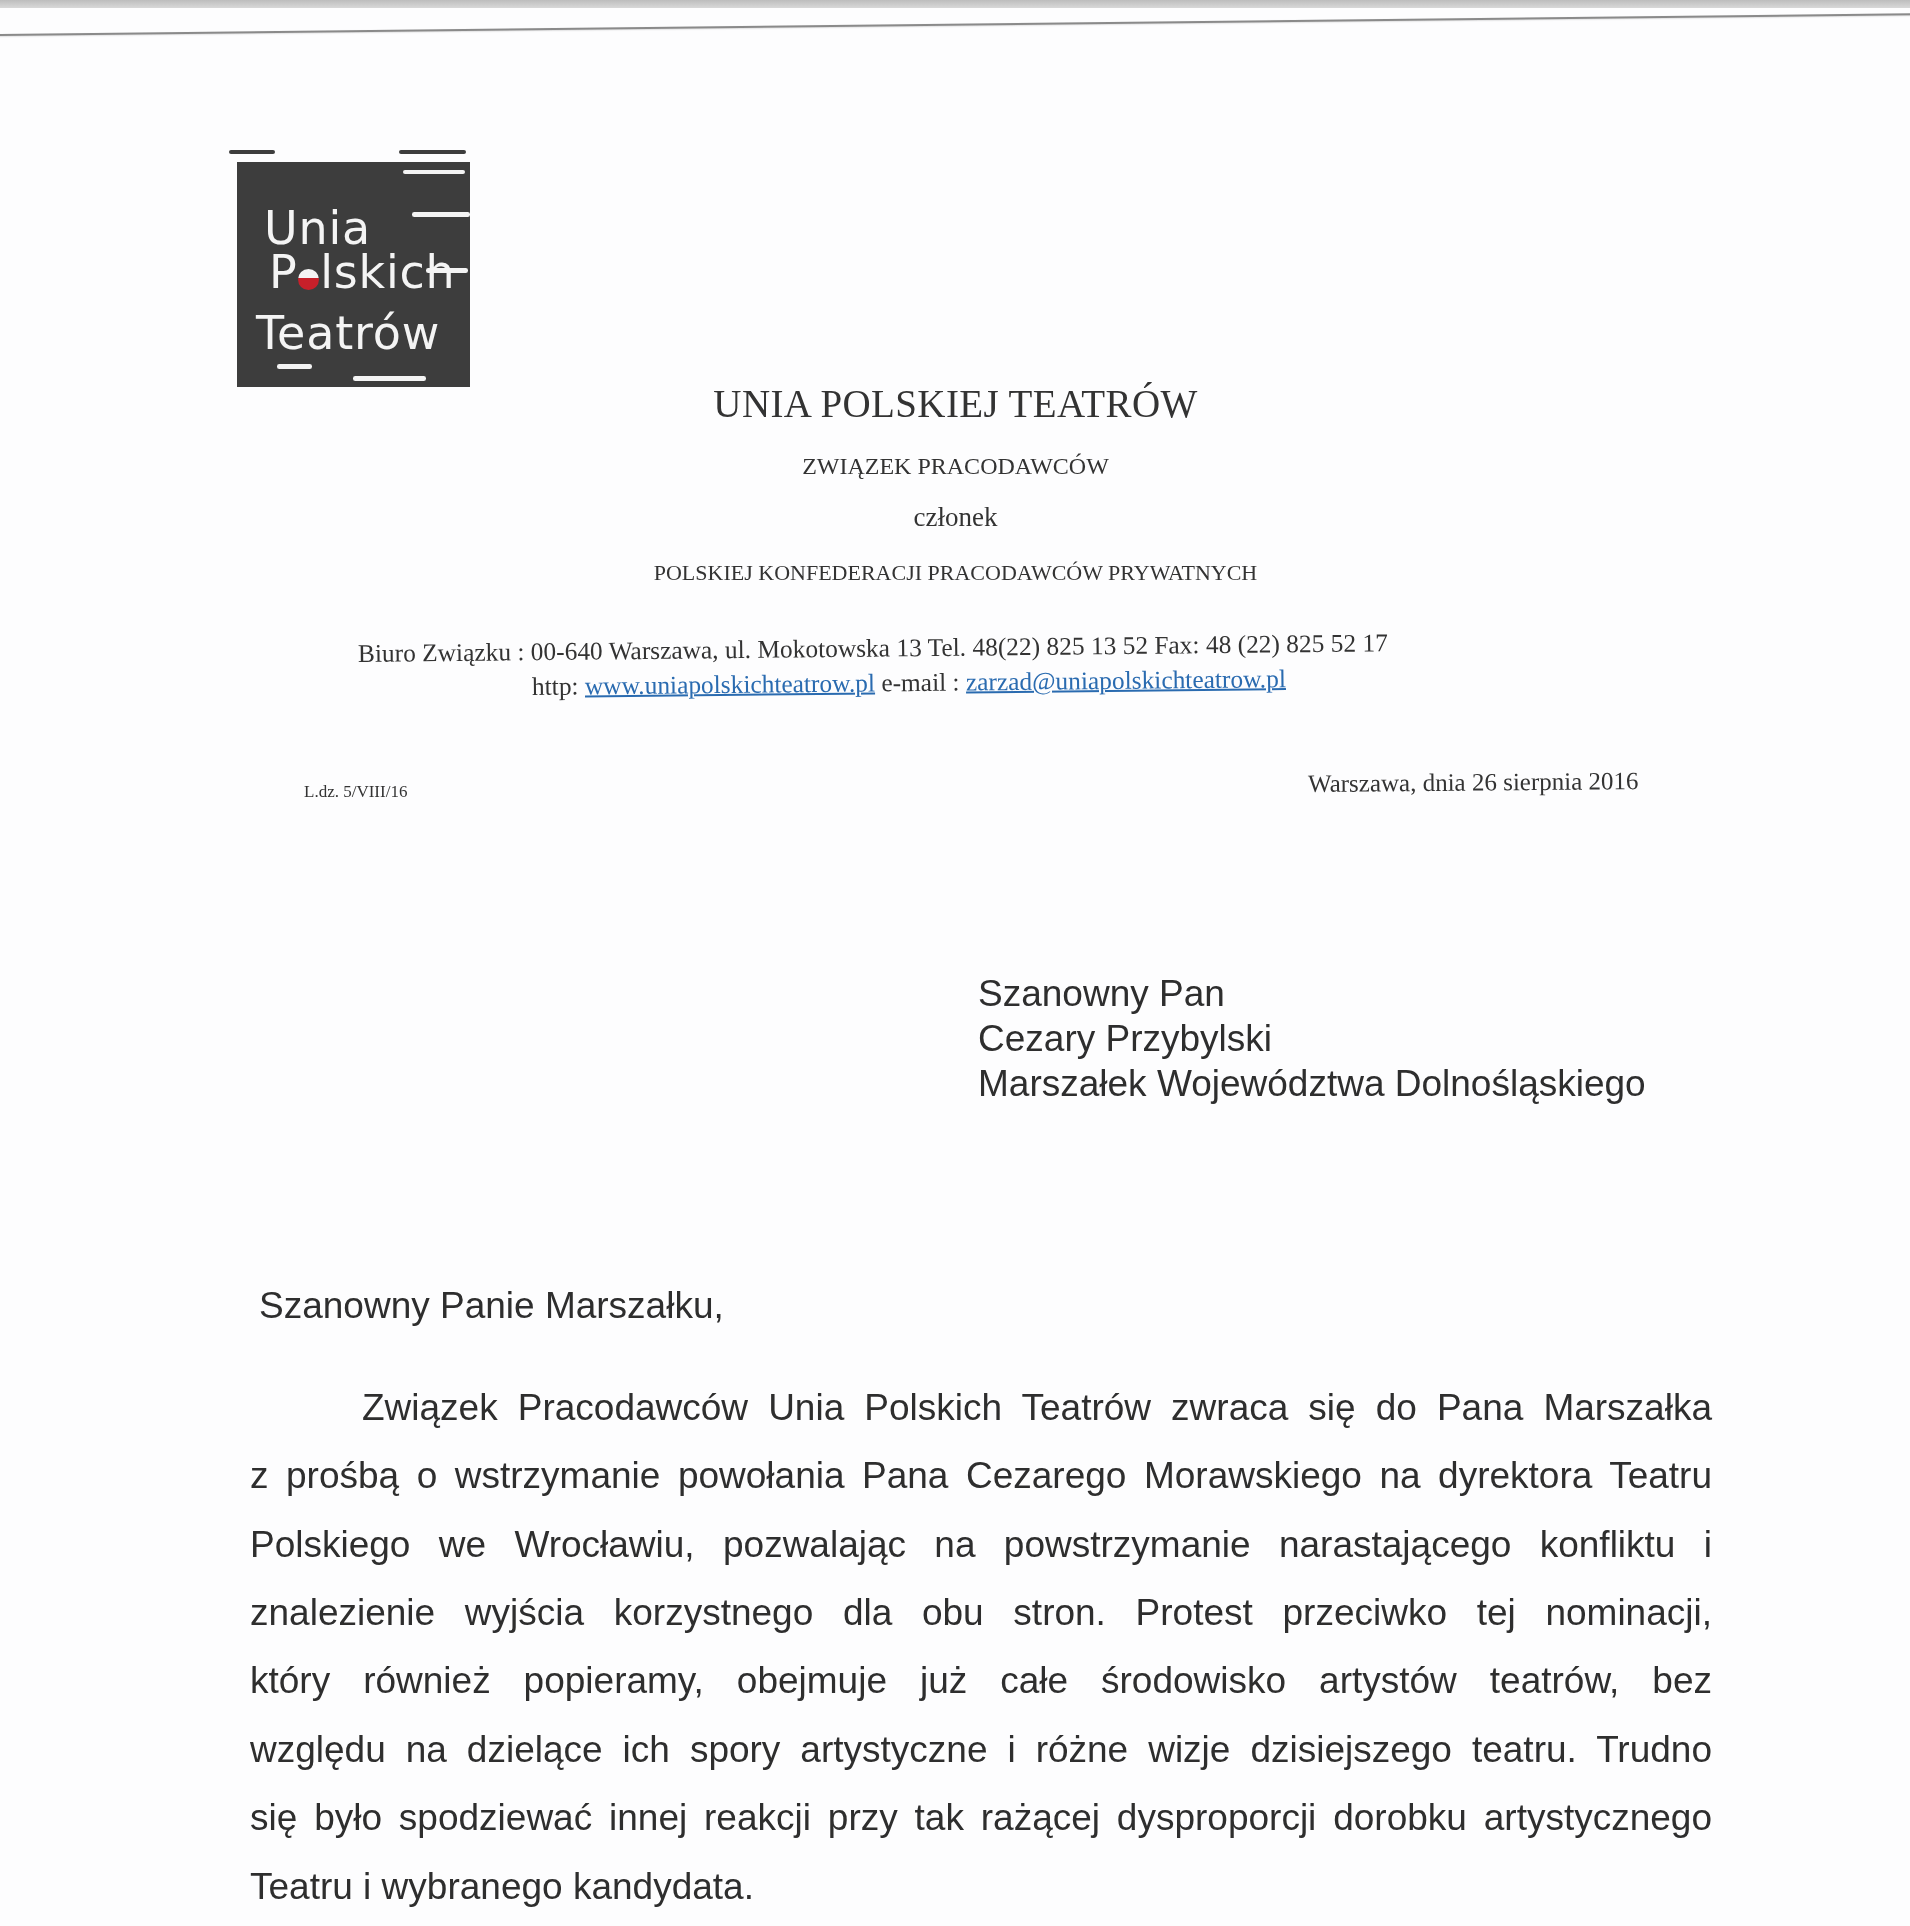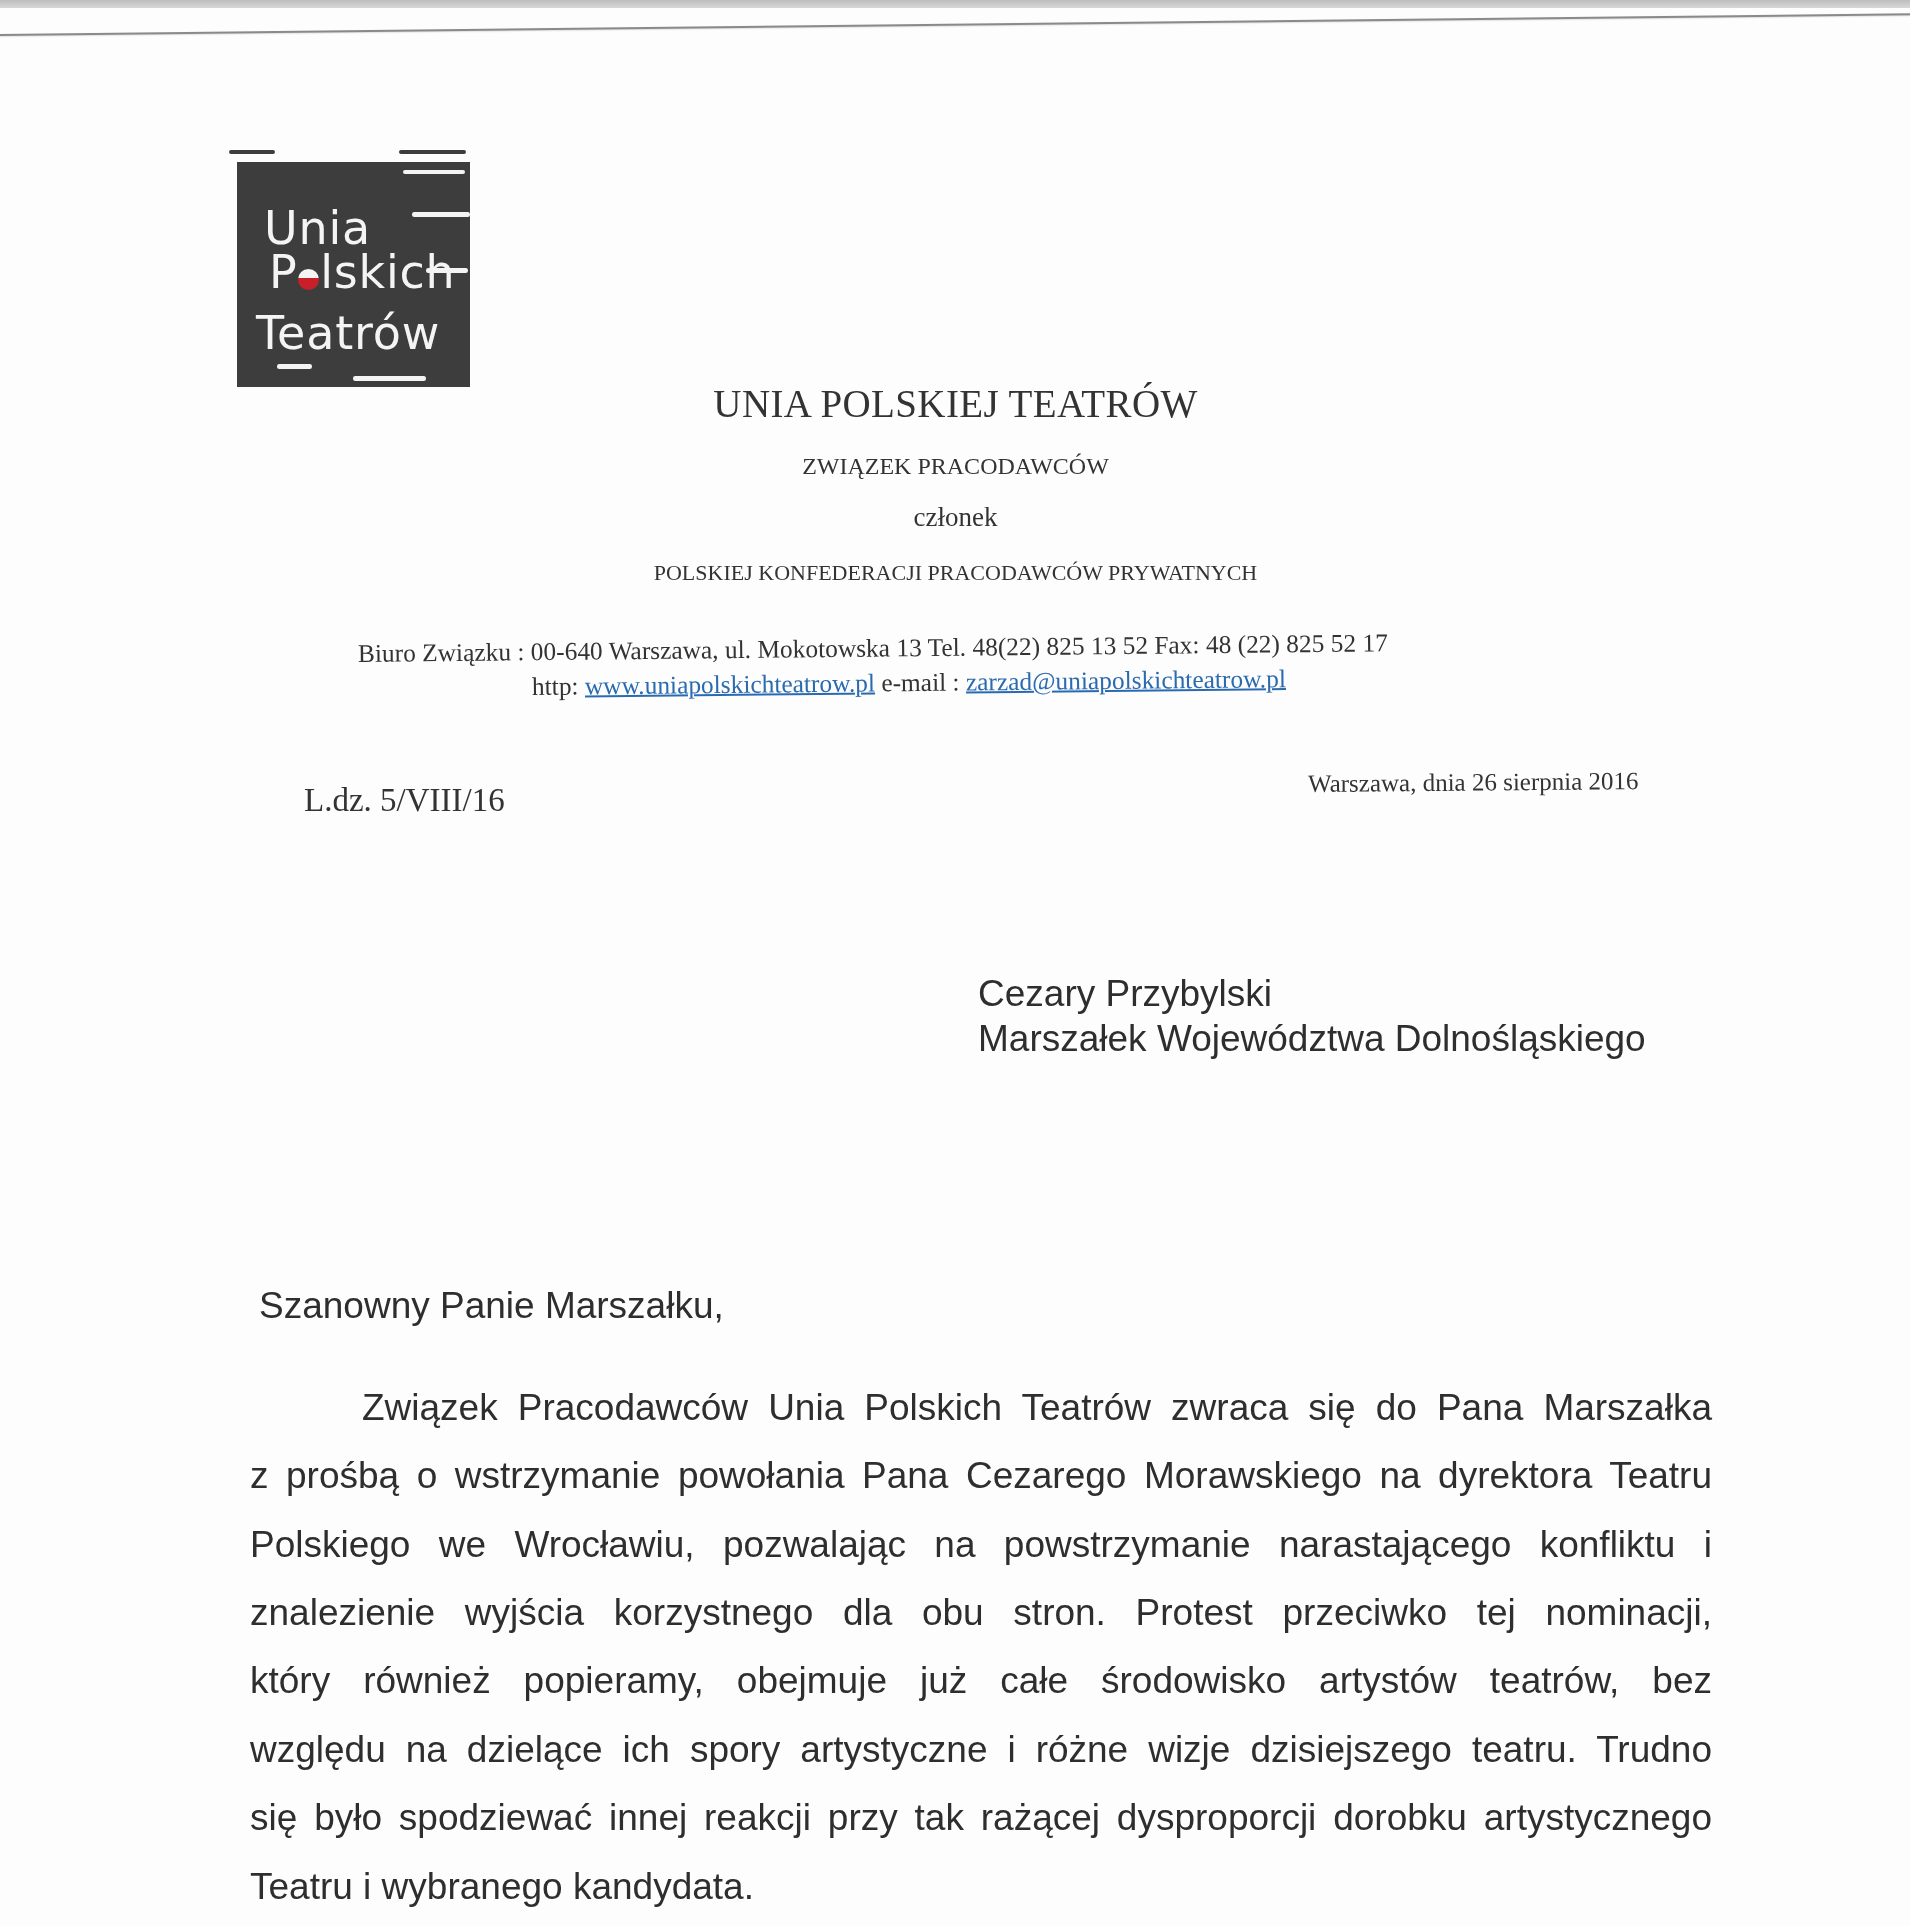--- a/index.html
+++ b/index.html
@@ -43,21 +43,21 @@
   .org-parent { top: 560px; font-size: 22px; }
   .contact-line {
     position: absolute; left: 358px; top: 639px; font-size: 25.4px; white-space: nowrap;
     transform: rotate(-0.6deg); transform-origin: left center; color: #333;
   }
   .contact-line2 {
     position: absolute; left: 532px; top: 672px; font-size: 25.4px; white-space: nowrap;
     transform: rotate(-0.6deg); transform-origin: left center; color: #333;
   }
   .link { color: #2a6bb0; text-decoration: underline; text-decoration-thickness: 1.9px; }
-  .ref-no { position: absolute; left: 304px; top: 782px; font-size: 33px; color: #333; }
+  .ref-no { position: absolute; left: 304px; top: 782px; font-size: 17px; color: #333; }
   .date {
     position: absolute; left: 1308px; top: 770px; font-size: 25px; color: #333;
     transform: rotate(-0.5deg); transform-origin: left center;
   }
   
   .recipient { position: absolute; left: 978px; top: 971px; font-size: 37px; line-height: 45px; color: #2e2e2e; }
   .recipient div { white-space: nowrap; }
   
   .salutation { position: absolute; left: 252px; top: 1285px; font-size: 37px; white-space: nowrap; margin-left: 7px; }
   .body-line {
@@ -104,20 +104,21 @@
   <span>http:</span>
   <span class="link">www.uniapolskichteatrow.pl</span>
   <span>e-mail :</span>
   <span class="link">zarzad@uniapolskichteatrow.pl</span>
 </div>
 
 <div class="ref-no serif">L.dz.  5/VIII/16</div>
 <div class="date serif">Warszawa, dnia 26 sierpnia 2016</div>
 
 <div class="recipient">
+  <div>Szanowny Pan</div>
   <div>Cezary Przybylski</div>
   <div>Marszałek Województwa Dolnośląskiego</div>
 </div>
 
 <div class="salutation">Szanowny Panie Marszałku,</div>
 
 <div class="body-line indent" style="top:1387px;">Związek Pracodawców Unia Polskich Teatrów zwraca się do Pana Marszałka</div>
 <div class="body-line" style="top:1455px;">z prośbą o wstrzymanie powołania Pana Cezarego Morawskiego na dyrektora Teatru</div>
 <div class="body-line" style="top:1524px;">Polskiego we Wrocławiu, pozwalając na powstrzymanie narastającego konfliktu i</div>
 <div class="body-line" style="top:1592px;">znalezienie wyjścia  korzystnego dla obu stron.  Protest przeciwko tej nominacji,</div>

